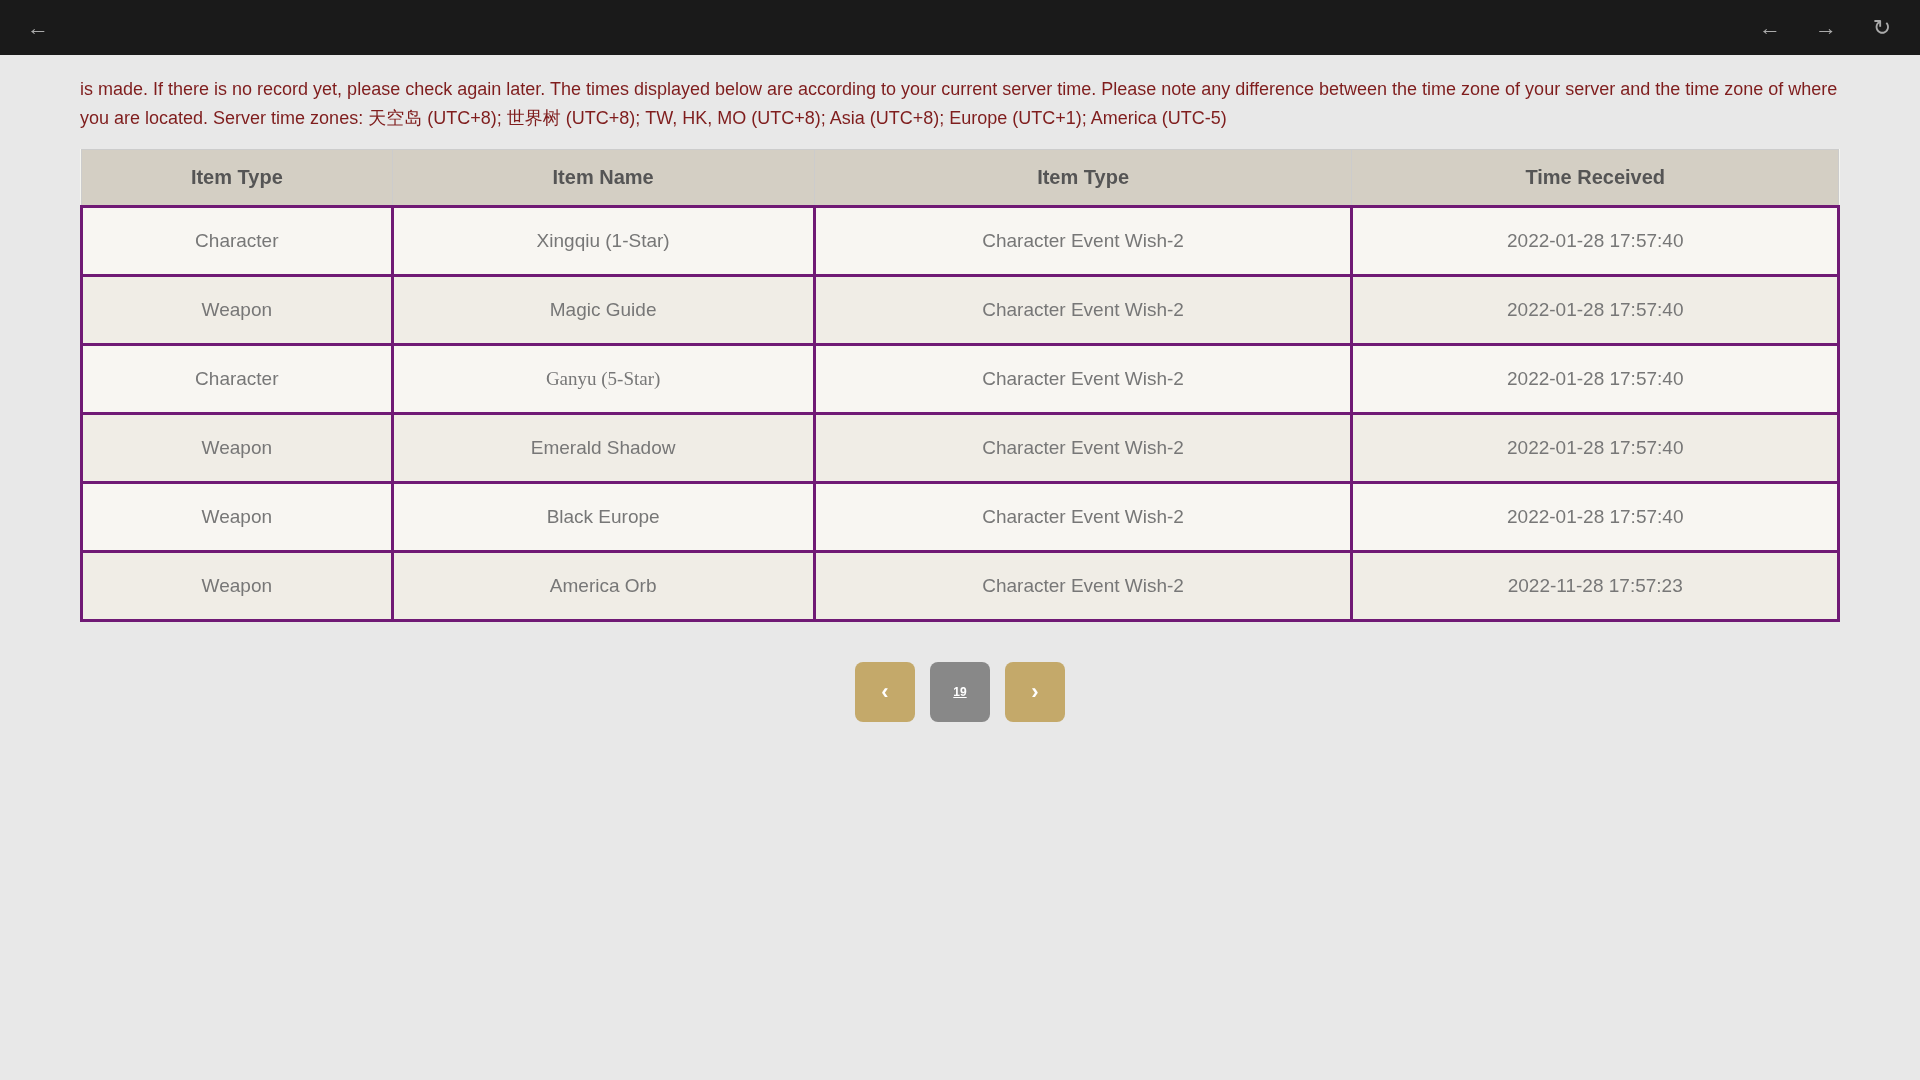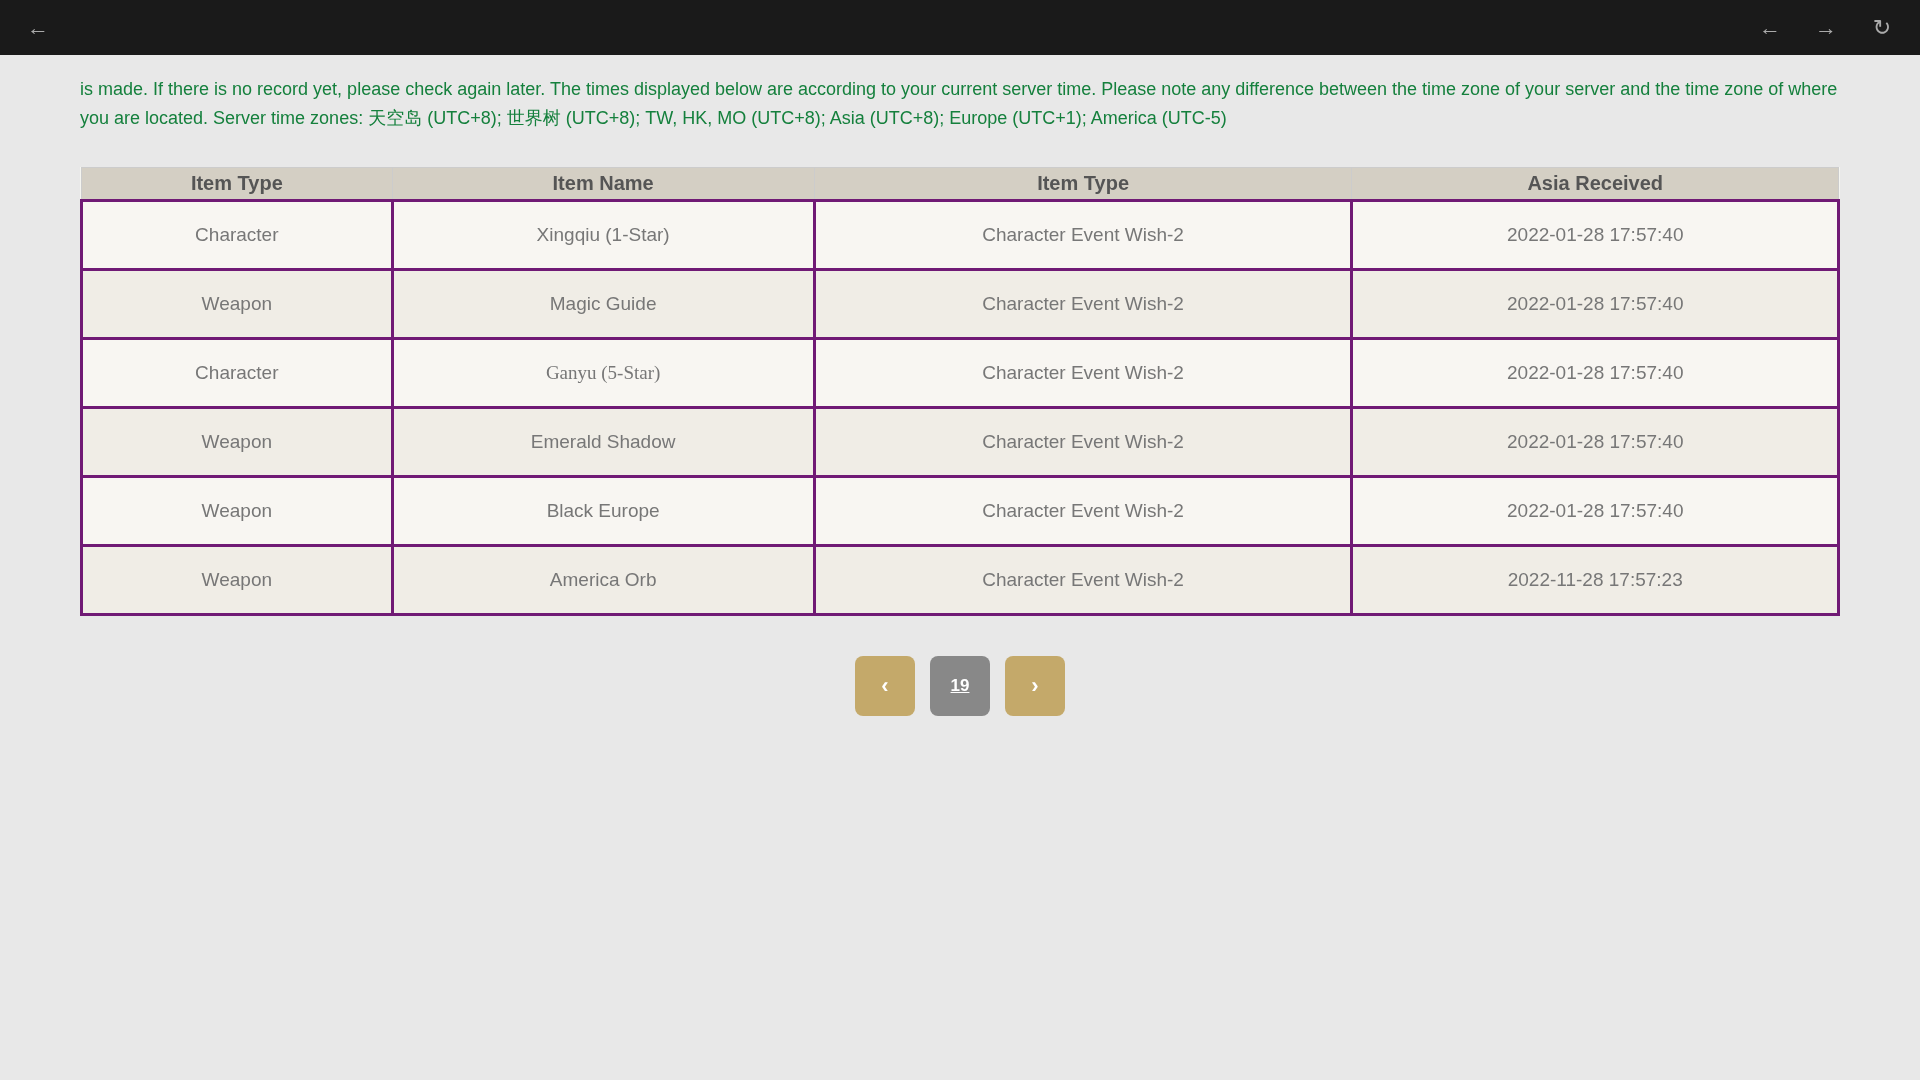--- a/index.html
+++ b/index.html
@@ -58,40 +58,40 @@
       position: absolute;
       top: 55px;
       left: 0;
       right: 0;
       bottom: 0;
       padding: 20px 80px 40px 80px;
       overflow: auto;
     }
 
     .info-text {
-      color: #15803d;
+      color: #7f1d1d;
       font-size: 18px;
       line-height: 1.6;
-      margin-bottom: 34px;
+      margin-bottom: 16px;
     }
 
     
     .wish-table {
       width: 100%;
       border-collapse: collapse;
       background: #f5f5f0;
       border: 1px solid #ccc;
     }
 
     .wish-table thead tr {
       background-color: #d4cfc4;
     }
 
     .wish-table th {
-      padding: 4px 30px;
+      padding: 16px 30px;
       font-size: 20px;
       font-weight: 600;
       color: #555;
       text-align: center;
       border: 1px solid #ccc;
     }
 
     .wish-table td {
       padding: 22px 30px;
       font-size: 19px;
@@ -139,21 +139,21 @@
     }
 
     .page-btn-arrow {
       background-color: #c4a96a;
       color: white;
     }
 
     .page-btn-number {
       background-color: #888;
       color: white;
-      font-size: 17px;
+      font-size: 12px;
       text-decoration: underline;
     }
   </style>
 </head>
 <body>
 
 <div class="top-bar">
   <div class="top-bar-left">
     <div class="nav-btn">
       <span>←</span>
@@ -174,21 +174,21 @@
 
 <div class="main-content">
   <p class="info-text">is made. If there is no record yet, please check again later. The times displayed below are according to your current server time. Please note any difference between the time zone of your server and the time zone of where you are located. Server time zones: 天空岛 (UTC+8); 世界树 (UTC+8); TW, HK, MO (UTC+8); Asia (UTC+8); Europe (UTC+1); America (UTC-5)</p>
 
   <table class="wish-table">
     <thead>
       <tr>
         <th>Item Type</th>
         <th>Item Name</th>
         <th>Item Type</th>
-        <th>Asia Received</th>
+        <th>Time Received</th>
       </tr>
     </thead>
     <tbody id="table-body">
     <tr>
           <td>Character</td>
           <td class="name-purple">Xingqiu (1-Star)</td>
           <td>Character Event Wish-2</td>
           <td>2022-01-28 17:57:40</td>
         </tr>
         <tr>

